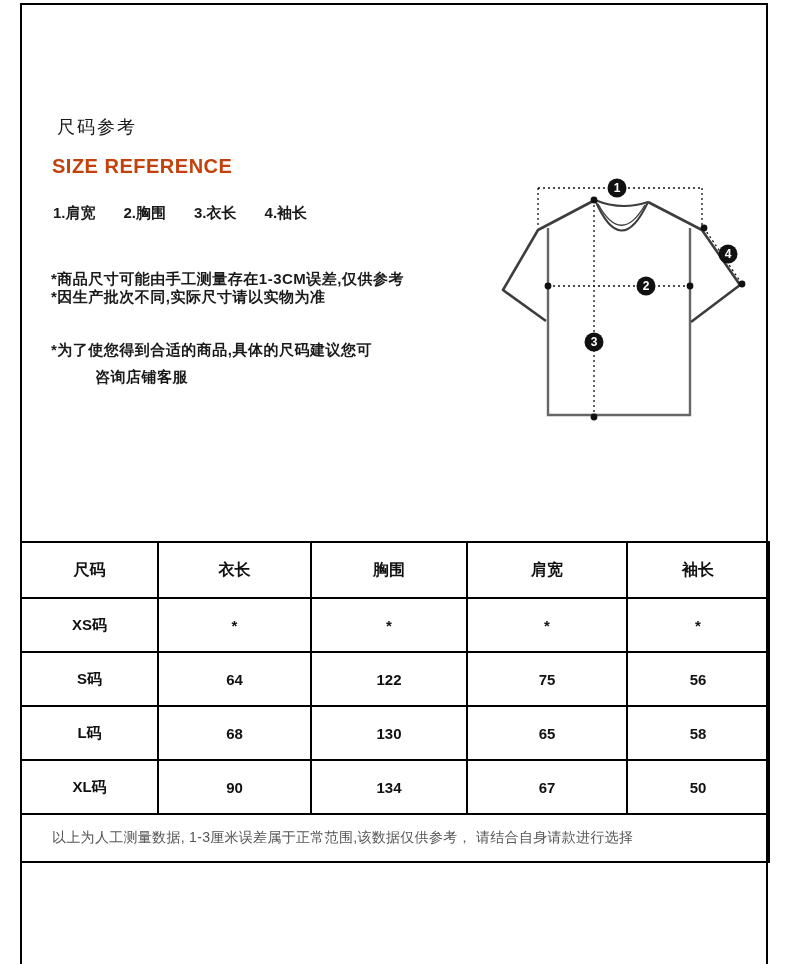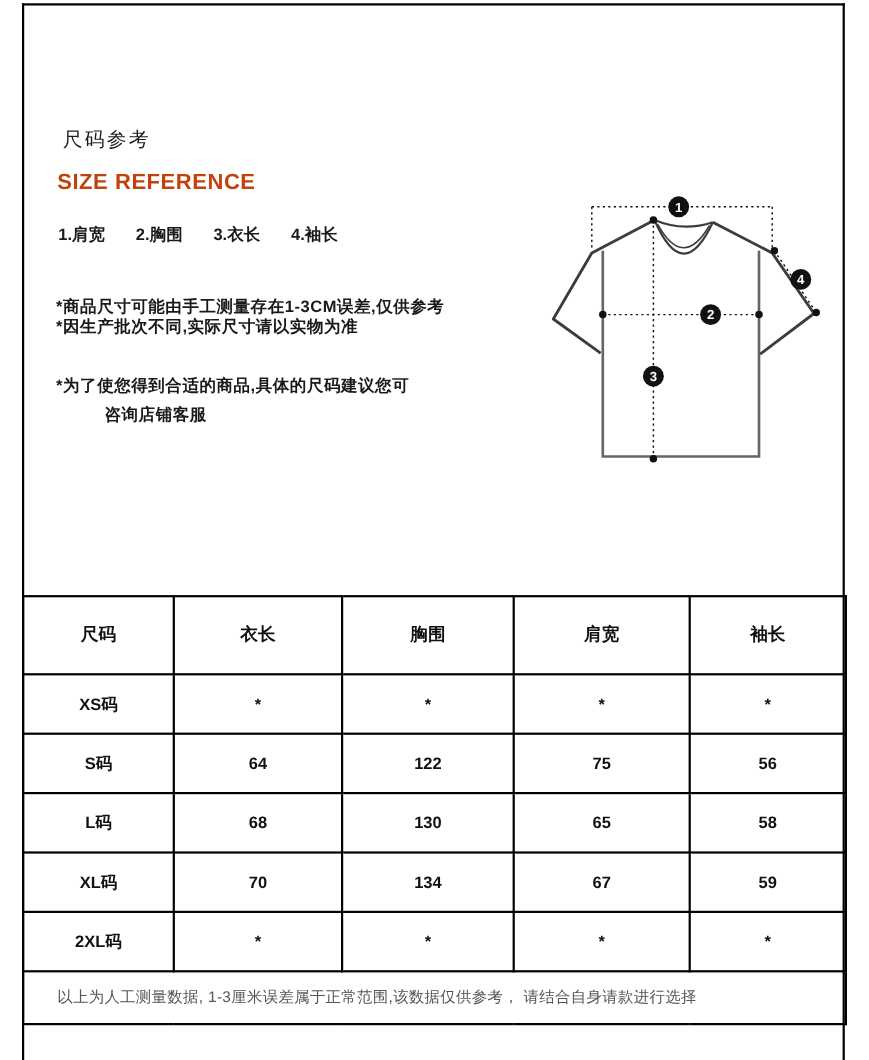--- a/index.html
+++ b/index.html
@@ -36,21 +36,21 @@
     position:absolute; left:478px; top:173px; width:252px; height:252px;
   }
   .size-table {
     position:absolute; left:-2px; top:536px; width:748px;
     border-collapse:collapse; table-layout:fixed;
   }
   .size-table th, .size-table td {
     border:2px solid #000; text-align:center; vertical-align:middle;
     font-weight:700; color:#111; padding:0;
   }
-  .size-table th { height:71px; font-size:16px; }
+  .size-table th { height:56px; font-size:16px; }
   .size-table td { height:54px; font-size:15px; }
   .size-table td.foot {
     height:48px; text-align:left; padding-left:30px;
     color:#555; font-weight:400; font-size:14px; letter-spacing:0.3px;
   }
 </style>
 </head>
 <body>
 
 <div class="page">
@@ -144,31 +144,24 @@
       </tr>
       <tr>
         <td>L码</td>
         <td>68</td>
         <td>130</td>
         <td>65</td>
         <td>58</td>
       </tr>
       <tr>
         <td>XL码</td>
-        <td>70</td>
+        <td>90</td>
         <td>134</td>
         <td>67</td>
-        <td>59</td>
-      </tr>
-      <tr>
-        <td>2XL码</td>
-        <td>*</td>
-        <td>*</td>
-        <td>*</td>
-        <td>*</td>
+        <td>50</td>
       </tr>
       <tr>
         <td class="foot" colspan="5">以上为人工测量数据, 1-3厘米误差属于正常范围,该数据仅供参考， 请结合自身请款进行选择</td>
       </tr>
     </tbody>
       </table>
 
   </div>
 </div>
 

